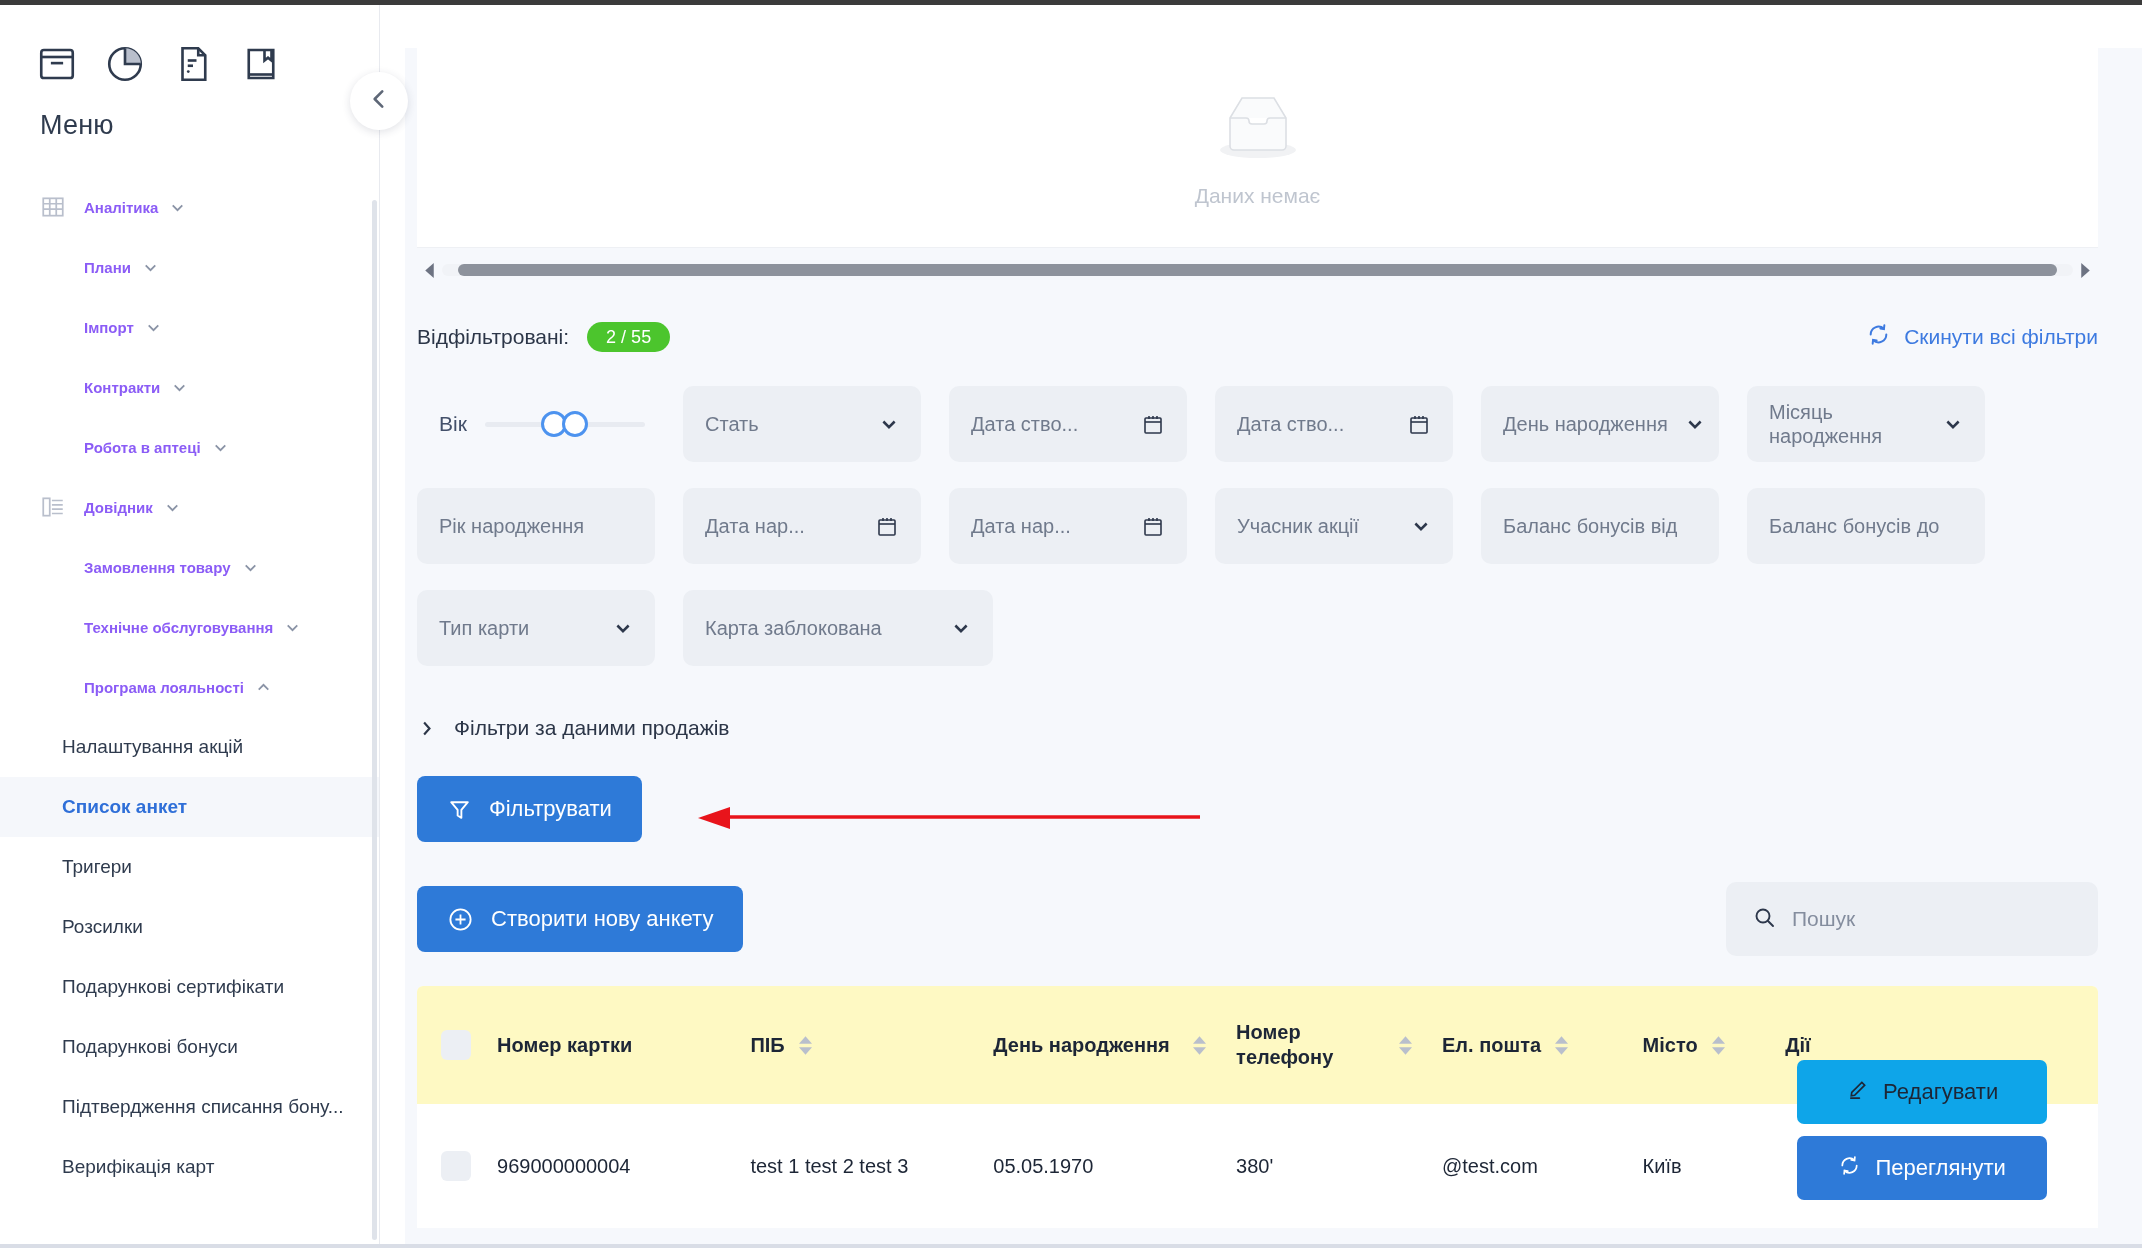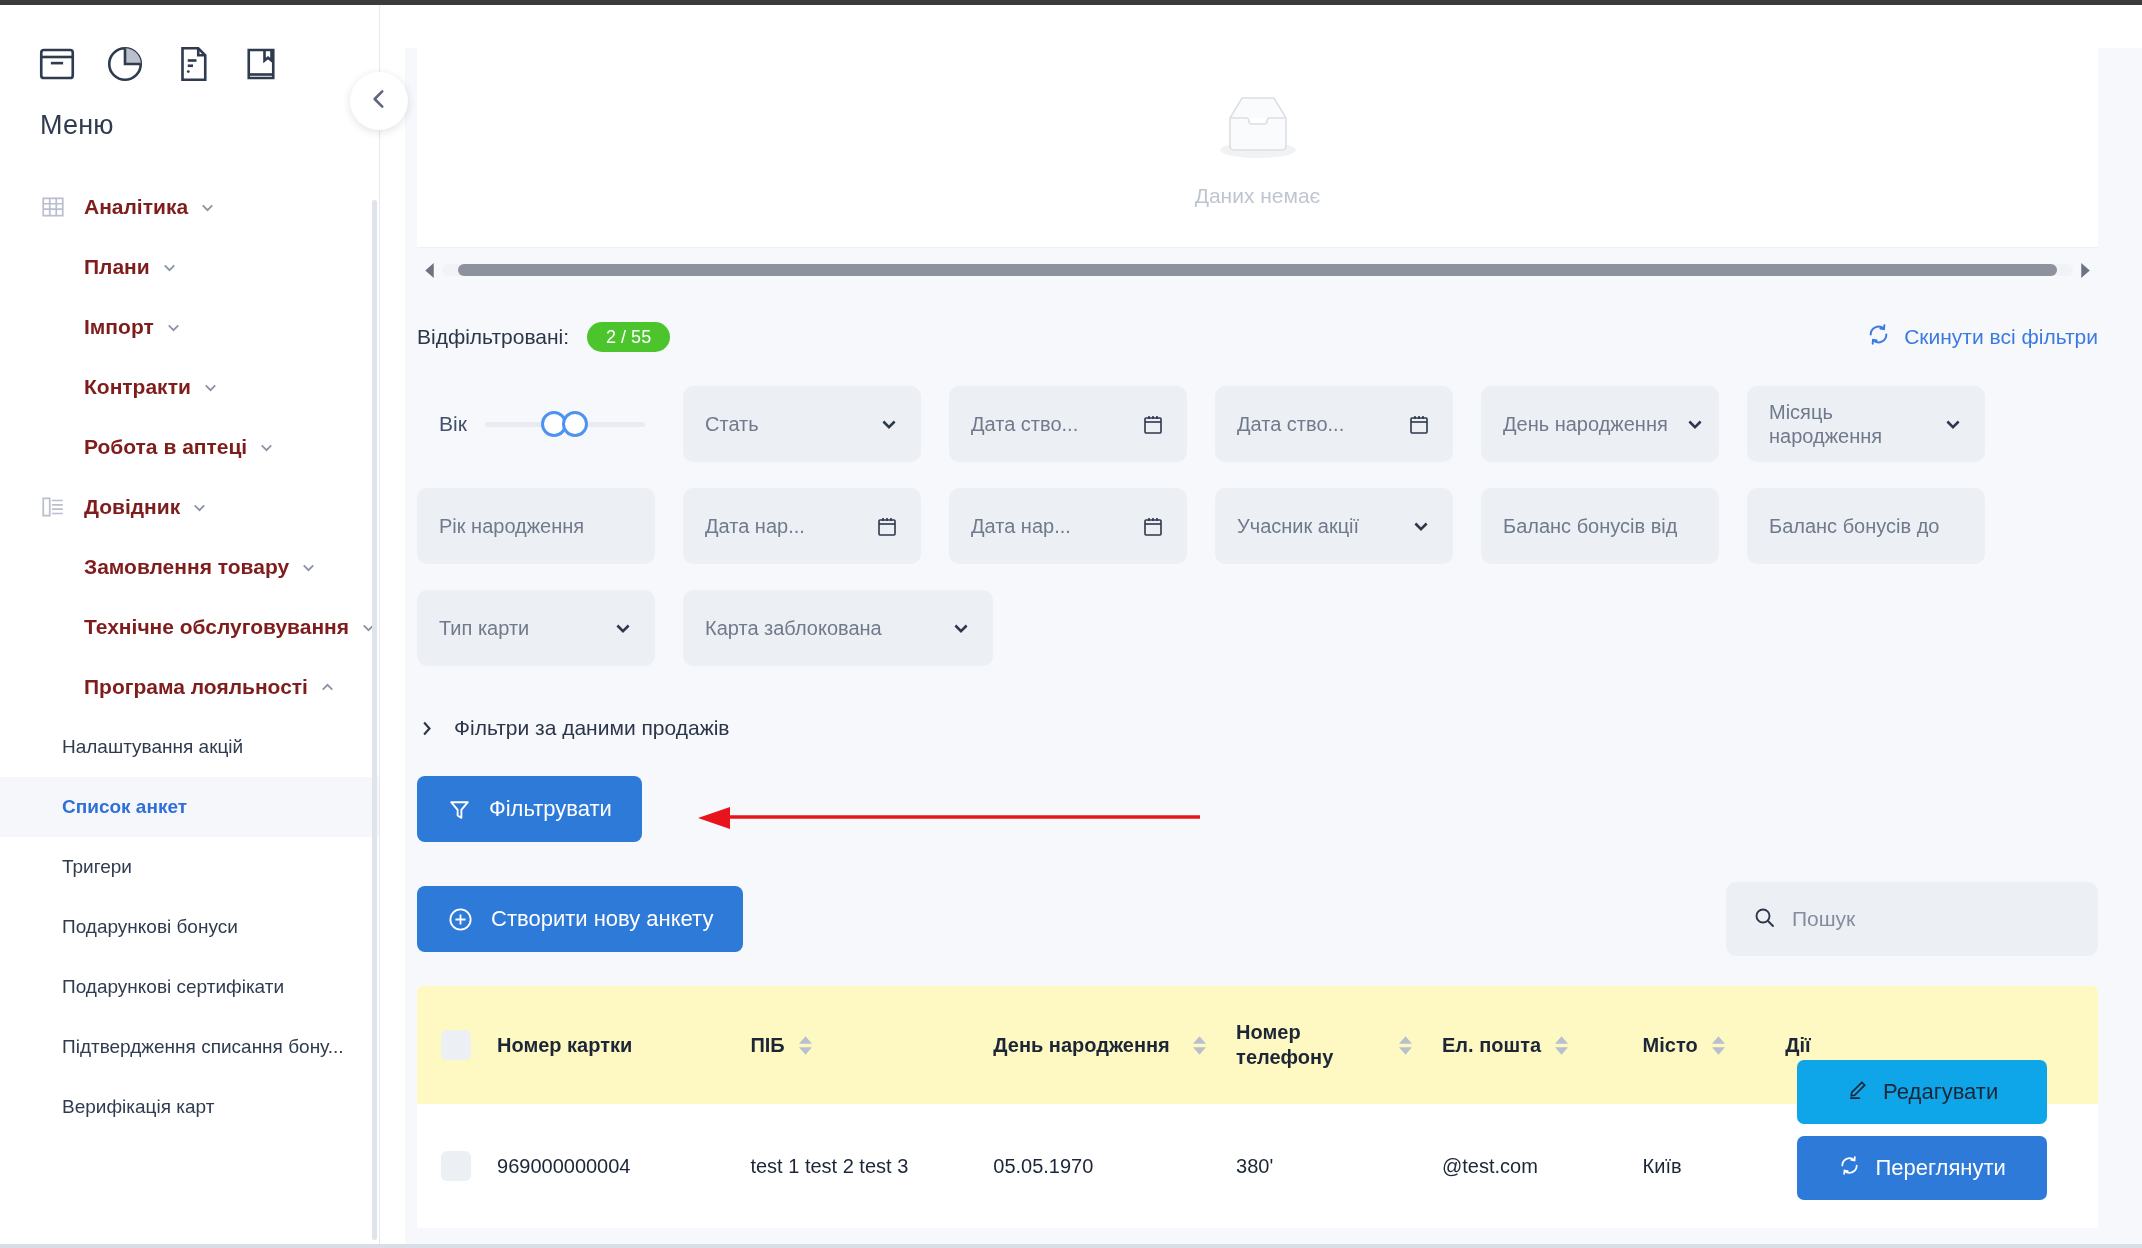--- a/index.html
+++ b/index.html
@@ -36,21 +36,21 @@
   .nav-group {
     display: flex; align-items: center;
     height: 60px;
     padding-left: 40px;
     cursor: pointer;
     gap: 0px;
   }
   .nav-group .gicon { width: 26px; height: 26px; margin-right: 18px; flex:0 0 26px; color:#b9bfcc;}
   .nav-group .gicon.spacer { visibility: hidden; }
   .nav-group .glabel {
-    font-size: 21px; font-weight: 700; color: #7f1d1d;
+    font-size: 15px; font-weight: 700; color: #8b5cf6;
     white-space: nowrap;
   }
   .nav-group .chev { margin-left: 11px; color: #8a93a6; display:flex; align-items:center;}
   .nav-sub {
     display: flex; align-items: center;
     height: 60px;
     padding-left: 62px;
     font-size: 19px; color: #2f3b4e;
     cursor: pointer;
   }
@@ -411,22 +411,23 @@
         <span class="chev">
           <svg viewBox="0 0 16 16" width="17" height="17" fill="none" stroke="currentColor" stroke-width="1.7">
               <path d="M3.5 10 L8 5.5 L12.5 10"></path>
             </svg>
         </span>
       </div>
 
       <div class="nav-sub">Налаштування акцій</div>
       <div class="nav-sub active">Список анкет</div>
       <div class="nav-sub">Тригери</div>
+      <div class="nav-sub">Розсилки</div>
+      <div class="nav-sub">Подарункові сертифікати</div>
       <div class="nav-sub">Подарункові бонуси</div>
-      <div class="nav-sub">Подарункові сертифікати</div>
       <div class="nav-sub">Підтвердження списання бону...</div>
       <div class="nav-sub">Верифікація карт</div>
     </nav>
 
     <div class="side-scroll"></div>
   </aside>
 
   <div class="collapse-btn">
     <span>
       <svg viewBox="0 0 24 24" width="26" height="26" fill="none" stroke="#5e6777" stroke-width="2.4" stroke-linecap="round" stroke-linejoin="round">

